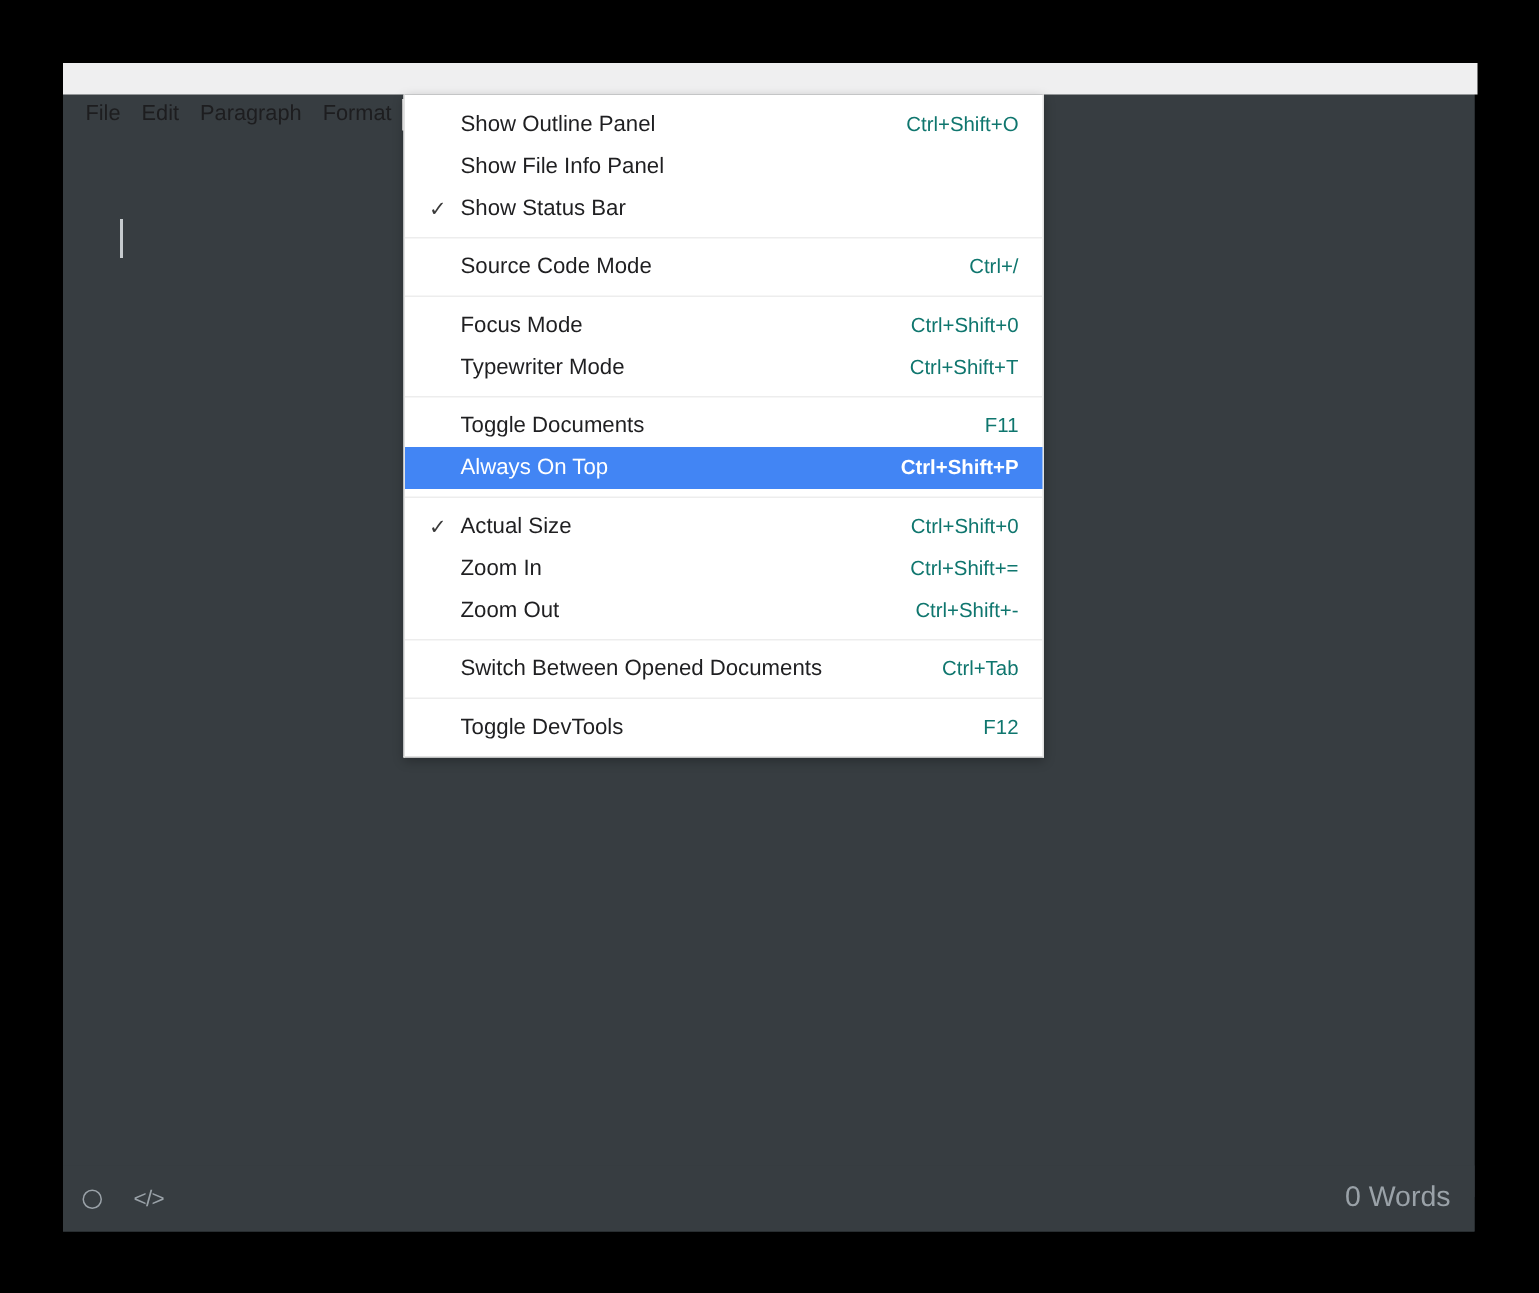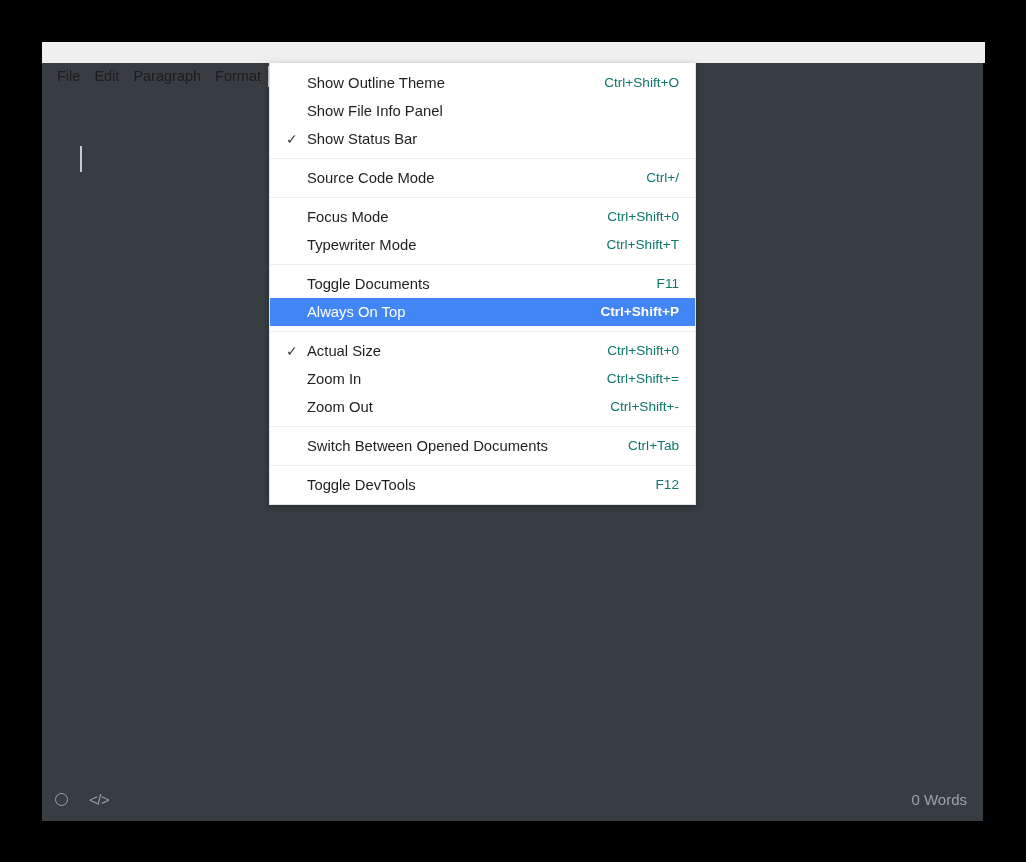--- a/index.html
+++ b/index.html
@@ -106,21 +106,21 @@
   }
   .code-icon {
     font-size: 15px;
     font-family: "Liberation Sans", sans-serif;
     letter-spacing: -0.5px;
     color: #9aa2a8;
     line-height: 1;
   }
   .status-right {
     margin-left: auto;
-    font-size: 15px;
+    font-size: 19px;
     color: #9aa2a8;
   }
 
   
   .dropdown {
     position: absolute;
     left: 227px;
     top: 21px;
     width: 427px;
     background: #ffffff;
@@ -203,21 +203,21 @@
         <span class="circle-icon"></span>
       </span>
       <span class="status-icon code-icon">&lt;/&gt;</span>
     </div>
     <div class="status-right">0 Words</div>
   </div>
 
   <div class="dropdown" id="dropdown">
       <div class="menu-item">
         <span class="menu-check"></span>
-        <span class="menu-label">Show Outline Theme</span>
+        <span class="menu-label">Show Outline Panel</span>
         <span class="menu-shortcut">Ctrl+Shift+O</span>
       </div>
       <div class="menu-item">
         <span class="menu-check"></span>
         <span class="menu-label">Show File Info Panel</span>
         <span class="menu-shortcut"></span>
       </div>
       <div class="menu-item">
         <span class="menu-check">✓</span>
         <span class="menu-label">Show Status Bar</span>

